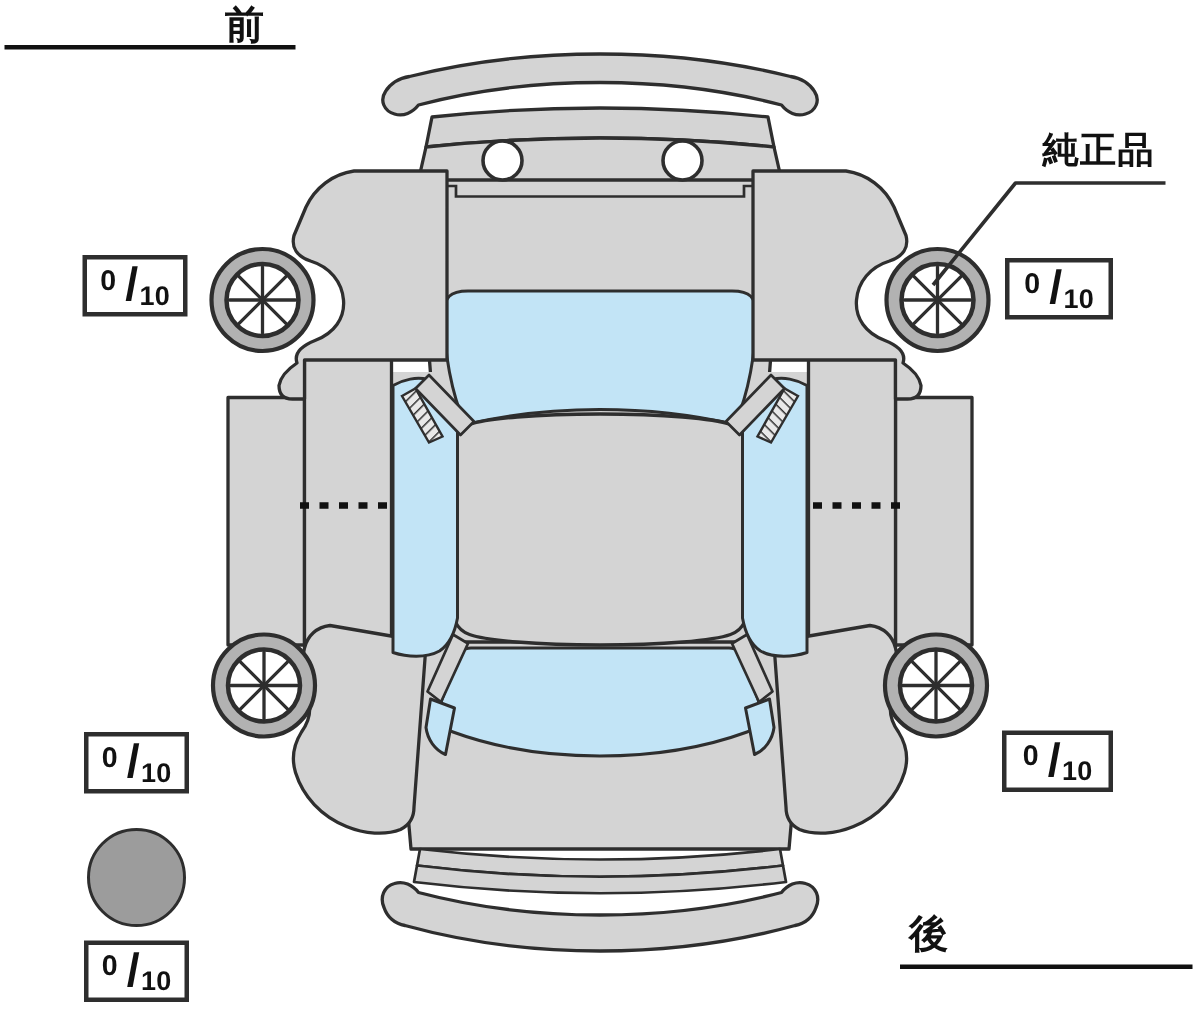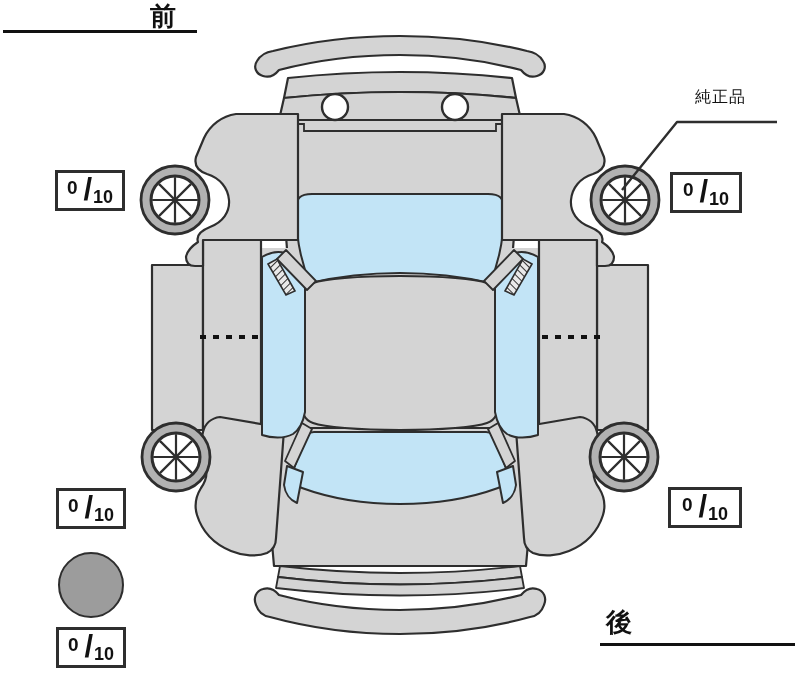--- a/index.html
+++ b/index.html
@@ -19,21 +19,21 @@
   .tire{fill:var(--tire,#b2b2b2);stroke:var(--line,#2e2e2e);stroke-width:2.8;}
   .hub{fill:#fff;stroke:var(--line,#2e2e2e);stroke-width:3;}
   .spoke{stroke:var(--line,#2e2e2e);stroke-width:2.2;stroke-linecap:round;}
   .dotline{stroke:var(--text,#111);stroke-width:4.2;stroke-dasharray:6 7;fill:none;}
   .leader{stroke:var(--line,#2e2e2e);stroke-width:2.4;fill:none;stroke-linejoin:round;}
   .stepline{stroke:var(--line,#2e2e2e);stroke-width:1.8;fill:none;}
   
   .lbl{position:absolute;line-height:1;white-space:nowrap;}
   .lbl-front{left:150px;top:3px;font-size:26px;font-weight:600;}
   .rule-front{position:absolute;left:3px;top:30px;width:194px;height:3px;background:var(--text,#111);}
-  .lbl-genuine{left:695px;top:89px;font-size:16px;font-weight:400;letter-spacing:1px;}
+  .lbl-genuine{left:695px;top:89px;font-size:24px;font-weight:700;letter-spacing:1px;}
   .lbl-rear{left:606px;top:609px;font-size:26px;font-weight:600;}
   .rule-rear{position:absolute;left:600px;top:643px;width:195px;height:3px;background:var(--text,#111);}
   
   .tread{
     position:absolute;width:70px;height:41px;background:#fff;
     border:3px solid var(--line,#2e2e2e);box-sizing:border-box;
     display:flex;align-items:center;justify-content:center;
     font-weight:bold;color:var(--text,#111);
   }
   .tread .num{font-size:19px;line-height:1;margin-right:6px;transform:translateY(-3px);}

